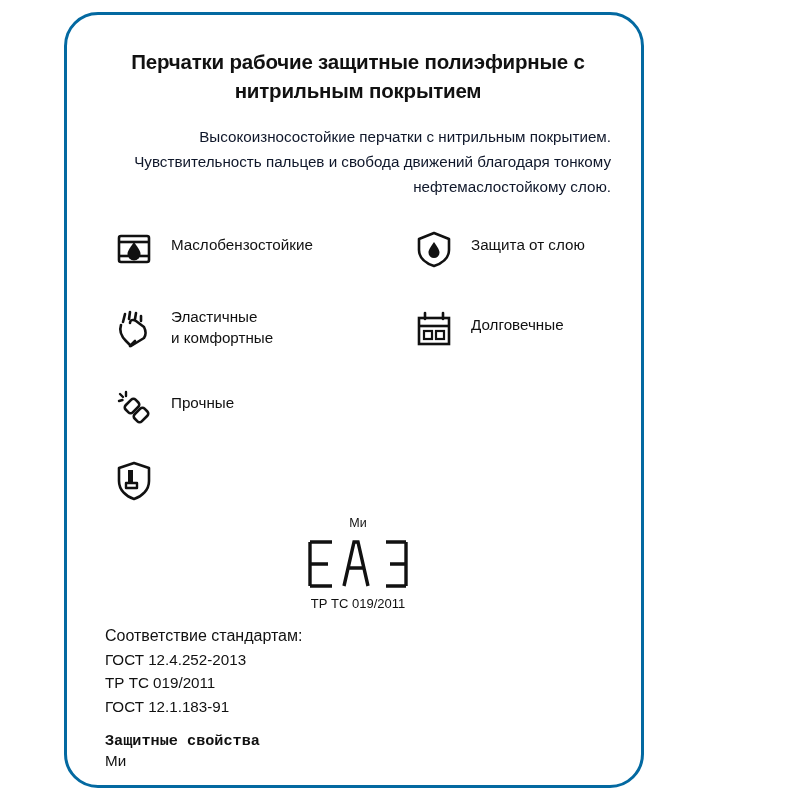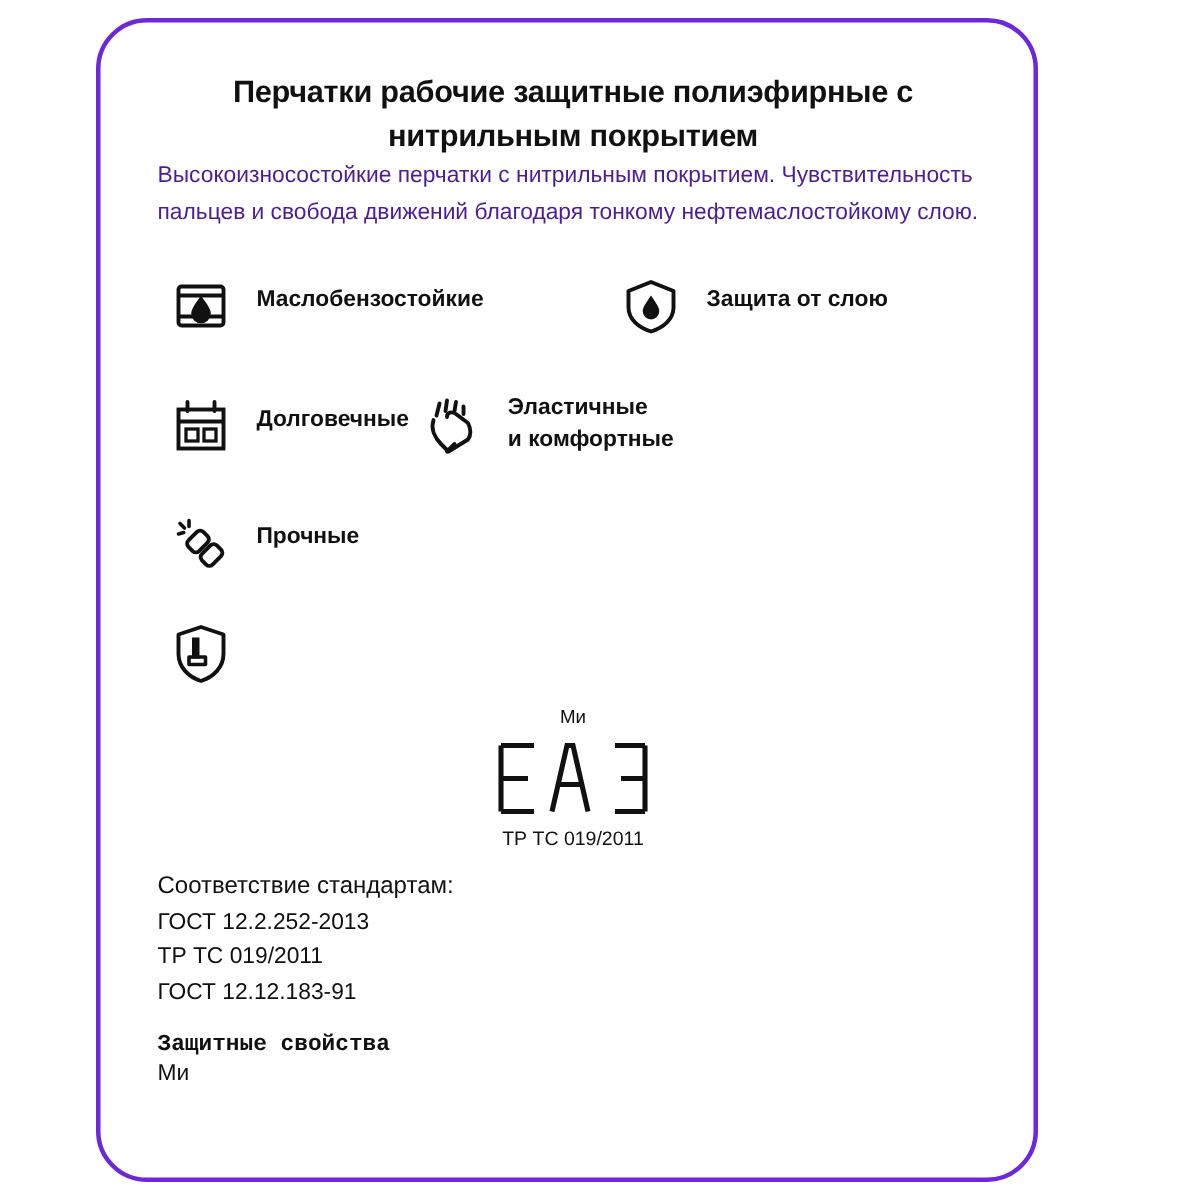--- a/index.html
+++ b/index.html
@@ -11,59 +11,60 @@
     width: 800px;
     height: 800px;
     font-family: "Liberation Sans", sans-serif;
     color: #111111;
     overflow: hidden;
   }
   .card {
     position: absolute;
     left: 64px;
     top: 12px;
-    width: 628px;
+    width: 580px;
     height: 776px;
-    border: 3px solid #6d28d9;
+    border: 3px solid #0369a1;
     border-radius: 34px;
     box-sizing: border-box;
     background: #ffffff;
   }
   .inner {
     position: absolute;
     left: 38px;
     top: 22px;
     right: 30px;
     bottom: 10px;
   }
   .title {
     font-size: 20.5px;
     font-weight: bold;
     text-align: center;
     line-height: 1.42;
     letter-spacing: -0.2px;
     margin: 10px 8px 0 8px;
   }
   .intro {
+    margin-top: 20px;
     font-size: 15.2px;
     line-height: 1.63;
-    color: #4c1d95;
+    color: #0f172a;
+    text-align: right;
   }
   .features {
     margin-top: 20px;
     position: relative;
   }
   .frow {
     display: flex;
     align-items: flex-start;
   }
   .fcell {
     display: flex;
     align-items: flex-start;
-    font-weight: bold;
   }
   .fcell.left { width: 300px; }
   .ficon {
     width: 58px;
     height: 58px;
     flex: 0 0 58px;
     display: flex;
     align-items: center;
     justify-content: center;
   }
@@ -148,43 +149,43 @@
             <svg width="46" height="46" viewBox="0 0 46 46">
               <path d="M23 7 L38 13 V24 C38 32 31 37.5 23 40 C15 37.5 8 32 8 24 V13 Z" fill="none" stroke="#111" stroke-width="2.6" stroke-linejoin="round"></path>
               <path d="M23 16 C19 22, 17.5 24, 17.5 26.5 a5.5 5.5 0 0 0 11 0 C28.5 24, 27 22, 23 16 Z" fill="#111"></path>
             </svg>
           </span>
           <span class="flabel">Защита от слою</span>
         </div>
       </div>
 
       <div class="frow r2">
+        <div class="fcell left">
+          <span class="ficon">
+            <svg width="48" height="48" viewBox="0 0 48 48">
+              <path d="M13 17 L15 9 M19 14 L20 7 M25 14 L26 8 M31 16 L31 11" stroke="#111" stroke-width="2.6" stroke-linecap="round"></path>
+              <path d="M11 20 C9 26, 12 32, 16 36 L21 41 L34 33 C36 30, 36 26, 34 22 L26 16 C23 14, 20 15, 20 18" fill="none" stroke="#111" stroke-width="2.6" stroke-linejoin="round" stroke-linecap="round"></path>
+              <path d="M20 41 L25 36" stroke="#111" stroke-width="2.6" stroke-linecap="round"></path>
+            </svg>
+          </span>
+          <span class="flabel two" style="white-space:pre-line">Эластичные
+и комфортные</span>
+        </div>
         <div class="fcell">
           <span class="ficon">
             <svg width="46" height="46" viewBox="0 0 46 46">
               <rect x="8" y="12" width="30" height="26" fill="none" stroke="#111" stroke-width="2.6"></rect>
               <line x1="8" y1="20" x2="38" y2="20" stroke="#111" stroke-width="2.6"></line>
               <line x1="14" y1="7" x2="14" y2="13" stroke="#111" stroke-width="2.6" stroke-linecap="round"></line>
               <line x1="32" y1="7" x2="32" y2="13" stroke="#111" stroke-width="2.6" stroke-linecap="round"></line>
               <rect x="13" y="25" width="8" height="8" fill="none" stroke="#111" stroke-width="2.2"></rect>
               <rect x="25" y="25" width="8" height="8" fill="none" stroke="#111" stroke-width="2.2"></rect>
             </svg>
           </span>
           <span class="flabel">Долговечные</span>
-        </div>
-        <div class="fcell left">
-          <span class="ficon">
-            <svg width="48" height="48" viewBox="0 0 48 48">
-              <path d="M13 17 L15 9 M19 14 L20 7 M25 14 L26 8 M31 16 L31 11" stroke="#111" stroke-width="2.6" stroke-linecap="round"></path>
-              <path d="M11 20 C9 26, 12 32, 16 36 L21 41 L34 33 C36 30, 36 26, 34 22 L26 16 C23 14, 20 15, 20 18" fill="none" stroke="#111" stroke-width="2.6" stroke-linejoin="round" stroke-linecap="round"></path>
-              <path d="M20 41 L25 36" stroke="#111" stroke-width="2.6" stroke-linecap="round"></path>
-            </svg>
-          </span>
-          <span class="flabel two" style="white-space:pre-line">Эластичные
-и комфортные</span>
         </div>
       </div>
 
       <div class="frow r3">
         <div class="fcell left">
           <span class="ficon">
             <svg width="48" height="48" viewBox="0 0 48 48">
               <path d="M10 11 L13 14 M9 18 L12.5 17 M16 9 L16 13" stroke="#111" stroke-width="2.4" stroke-linecap="round"></path>
               <rect x="15" y="18" width="14" height="10" rx="3" transform="rotate(-45 22 23)" fill="none" stroke="#111" stroke-width="2.6"></rect>
               <rect x="24" y="27" width="14" height="10" rx="3" transform="rotate(-45 31 32)" fill="none" stroke="#111" stroke-width="2.6"></rect>
@@ -215,22 +216,22 @@
           <path d="M8 4 L8 48 M8 4 L30 4 M8 26 L26 26 M8 48 L30 48" fill="none" stroke="#111" stroke-width="3.4"></path>
           <path d="M42 48 L52 4 L56 4 L66 48 M46 30 L62 30" fill="none" stroke="#111" stroke-width="3.4"></path>
           <path d="M104 4 L104 48 M104 4 L84 4 M104 26 L88 26 M104 48 L84 48" fill="none" stroke="#111" stroke-width="3.4"></path>
         </svg>
       </span>
       <div class="cert-bottom">ТР ТС 019/2011</div>
     </div>
 
     <div class="standards">
       <div class="std-head">Соответствие стандартам:</div>
-      <div class="std-item">ГОСТ 12.2.252-2013</div>
+      <div class="std-item">ГОСТ 12.4.252-2013</div>
       <div class="std-item">ТР ТС 019/2011</div>
-      <div class="std-item">ГОСТ 12.12.183-91</div>
+      <div class="std-item">ГОСТ 12.1.183-91</div>
 
       <div class="prot-head">Защитные свойства</div>
       <div class="prot-item">Ми</div>
     </div>
 
   </div>
 </div>
 
 </body></html>

